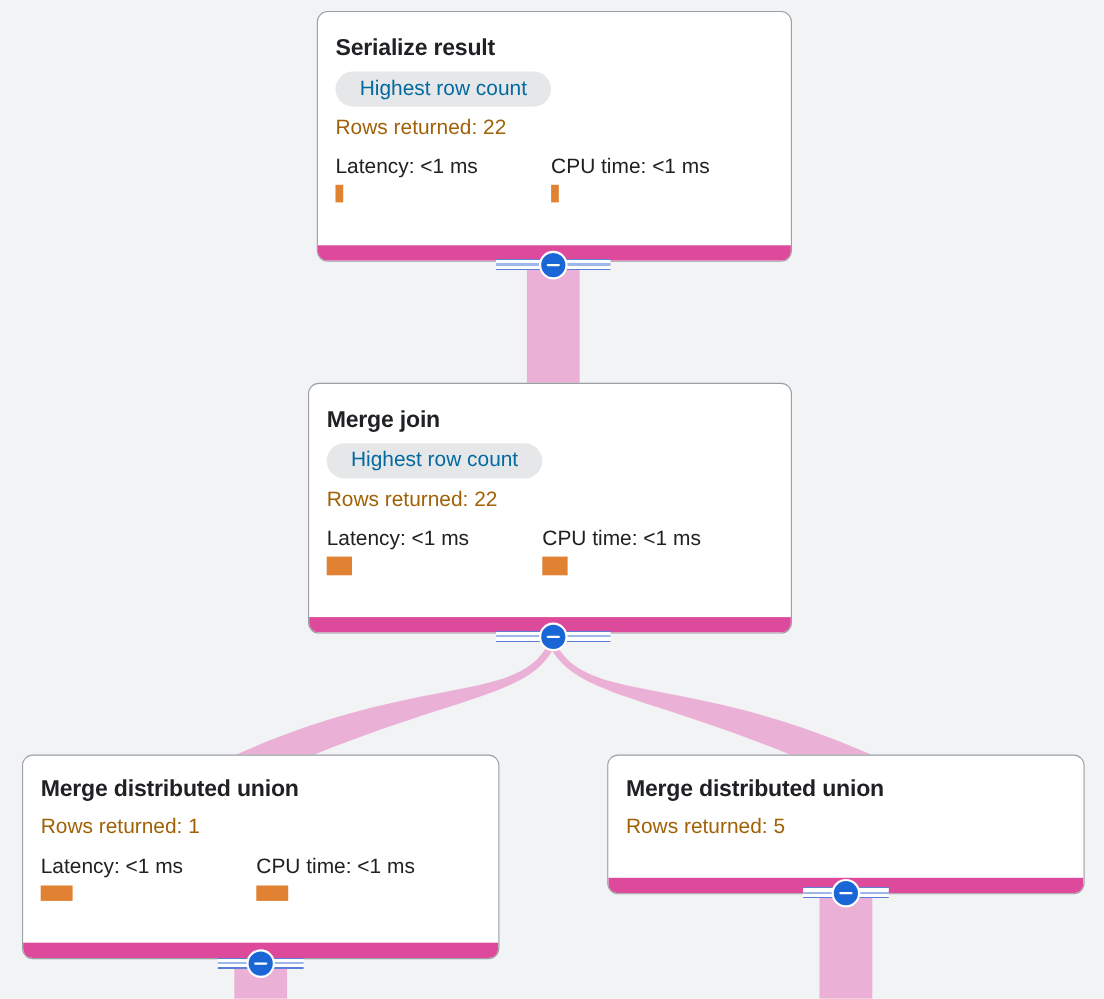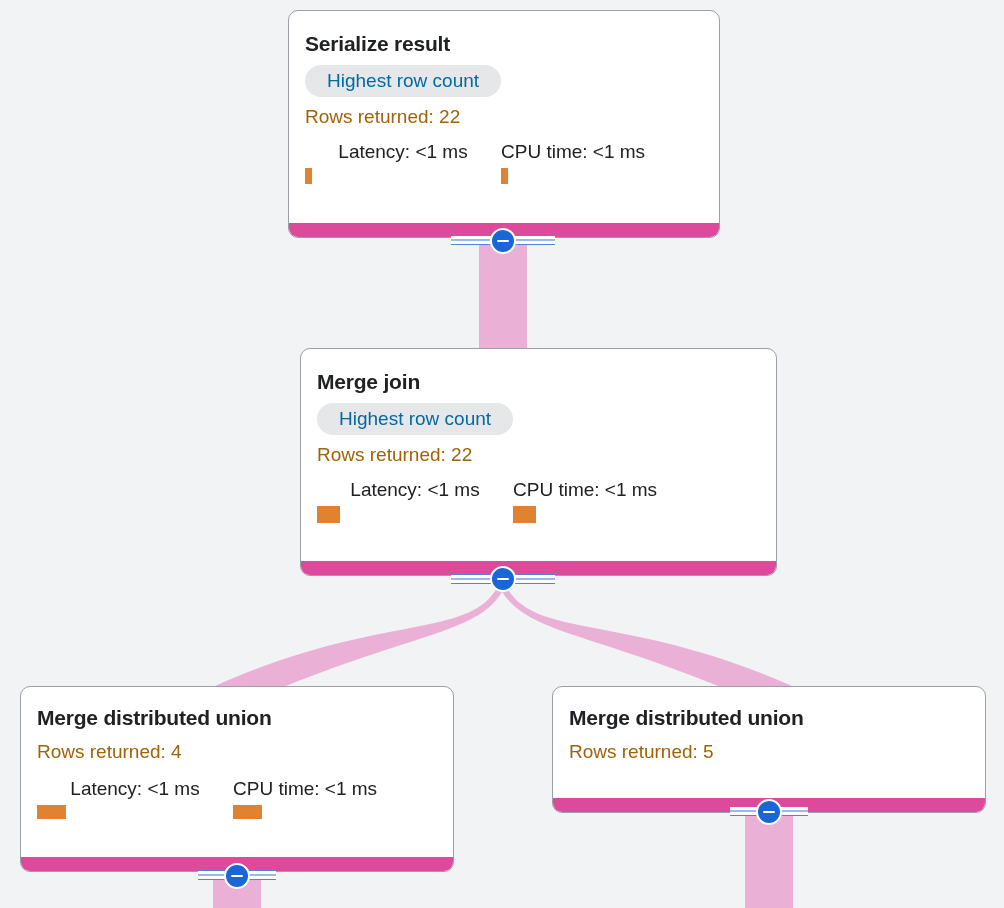--- a/index.html
+++ b/index.html
@@ -83,21 +83,20 @@
   .metric {
     display: flex;
     flex-direction: column;
   }
   .metric-label {
     font-size: 19px;
     line-height: 24px;
     color: #202124;
     white-space: nowrap;
     margin-bottom: 4px;
-    text-align: center;
   }
   .metric-bar {
     background: #e08231;
     display: block;
   }
 
   
   .node-footer {
     height: 14px;
     background: #dd4a9c;
@@ -191,21 +190,21 @@
         </div>
         <div class="metric">
           <span class="metric-label">CPU time: &lt;1 ms</span>
           <span class="metric-bar" style="width:7px; height:16px;"></span>
         </div>
       </div>
     </div>
     <div class="node-footer"></div>
   </div>
 
-  <div class="node" style="left:300px; top:348px; width:477px; height:228px;">
+  <div class="node" style="left:280px; top:348px; width:440px; height:228px;">
     <div class="node-body">
       <div class="node-title">Merge join</div>
       <div class="chip">Highest row count</div>
       <div class="rows-line">Rows returned: 22</div>
       <div class="metrics">
         <div class="metric" style="width:196px;">
           <span class="metric-label">Latency: &lt;1 ms</span>
           <span class="metric-bar" style="width:23px; height:17px;"></span>
         </div>
         <div class="metric">
@@ -213,21 +212,21 @@
           <span class="metric-bar" style="width:23px; height:17px;"></span>
         </div>
       </div>
     </div>
     <div class="node-footer"></div>
   </div>
 
   <div class="node" style="left:20px; top:686px; width:434px; height:186px;">
     <div class="node-body" style="padding-top:18px;">
       <div class="node-title">Merge distributed union</div>
-      <div class="rows-line" style="margin-bottom:12px;">Rows returned: 4</div>
+      <div class="rows-line" style="margin-bottom:12px;">Rows returned: 1</div>
       <div class="metrics">
         <div class="metric" style="width:196px;">
           <span class="metric-label">Latency: &lt;1 ms</span>
           <span class="metric-bar" style="width:29px; height:14px;"></span>
         </div>
         <div class="metric">
           <span class="metric-label">CPU time: &lt;1 ms</span>
           <span class="metric-bar" style="width:29px; height:14px;"></span>
         </div>
       </div>

